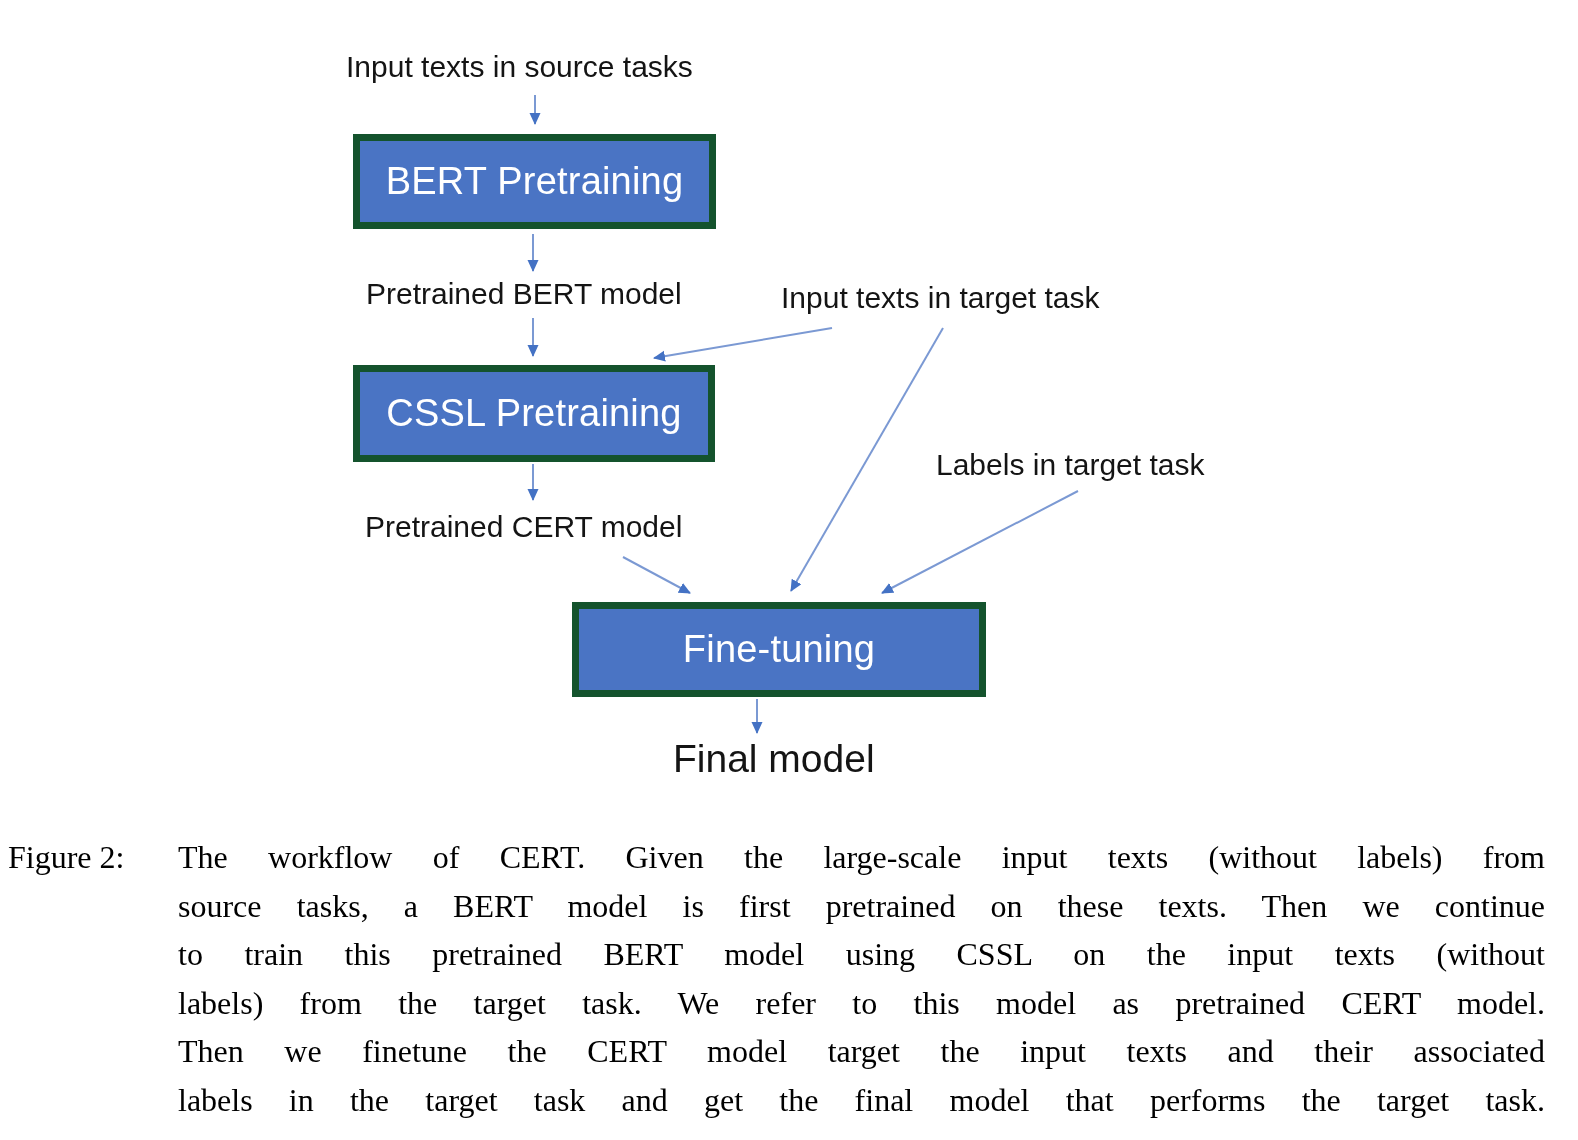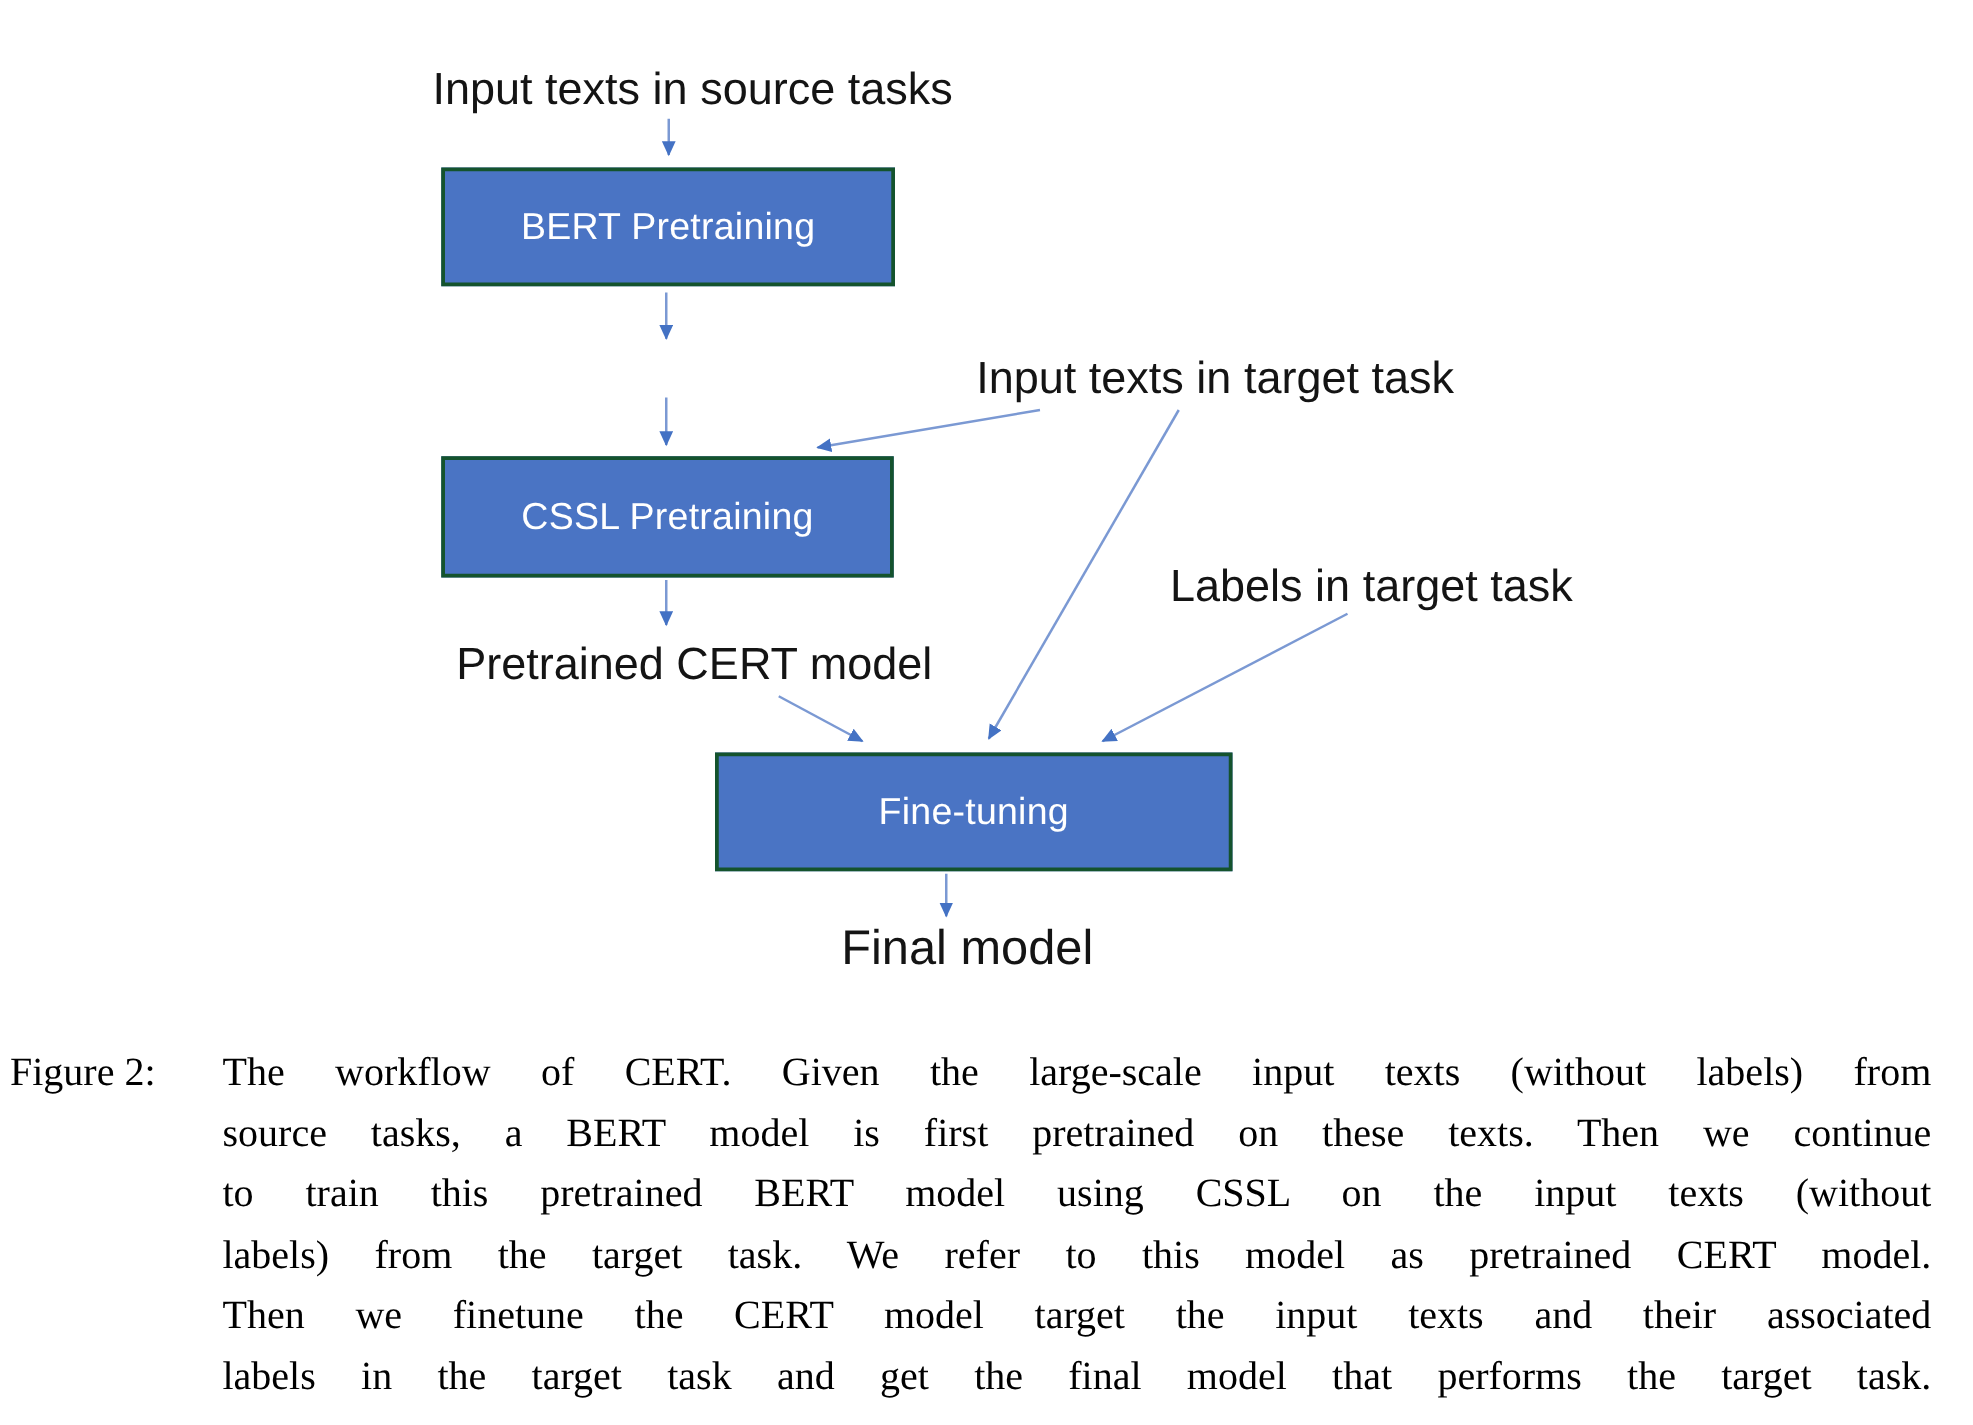--- a/index.html
+++ b/index.html
@@ -21,33 +21,33 @@
     left: 0; top: 0;
     width: 1578px; height: 810px;
   }
   #arrow-layer {
     position: absolute;
     left: 0; top: 0;
   }
   .node-box {
     position: absolute;
     background: #4A74C4;
-    border: 3px solid #14532d;
+    border: 7px solid #14532d;
     box-sizing: border-box;
     display: flex;
     align-items: center;
     justify-content: center;
     color: #ffffff;
-    font-size: 30px;
+    font-size: 38px;
     letter-spacing: 0.2px;
   }
   .dlabel {
     position: absolute;
     color: #141414;
-    font-size: 36px;
+    font-size: 30px;
     white-space: nowrap;
   }
   
   #caption {
     position: absolute;
     left: 8px;
     top: 833px;
     width: 1537px;
     font-family: "Liberation Serif", serif;
     color: #000000;
@@ -96,20 +96,21 @@
         <line x1="757" y1="699" x2="757" y2="733" marker-end="url(#ah)"></line>
       </g>
     </svg>
 
     <div class="dlabel" style="left:346px; top:50px;">Input texts in source tasks</div>
 
     <div class="node-box" style="left:353px; top:134px; width:363px; height:95px;">
       <span>BERT Pretraining</span>
     </div>
 
+    <div class="dlabel" style="left:366px; top:277px;">Pretrained BERT model</div>
 
     <div class="dlabel" style="left:765px; top:281px;margin-left:16px;">Input texts in target task</div>
 
     <div class="node-box" style="left:353px; top:365px; width:362px; height:97px;">
       <span>CSSL Pretraining</span>
     </div>
 
     <div class="dlabel" style="left:936px; top:448px;">Labels in target task</div>
 
     <div class="dlabel" style="left:365px; top:510px;">Pretrained CERT model</div>

